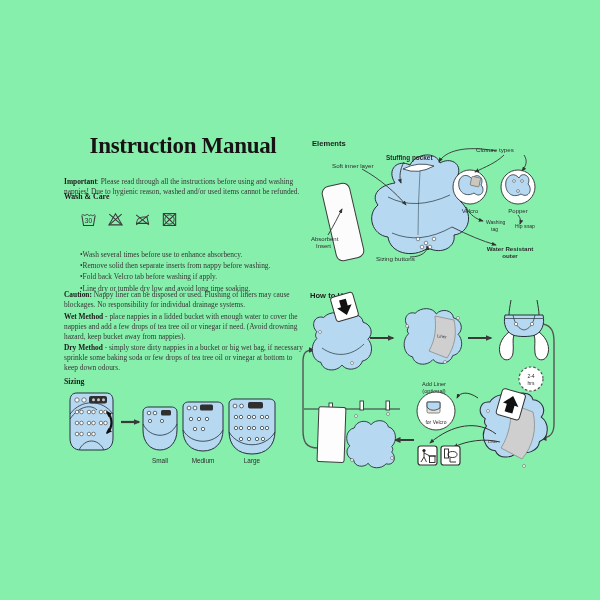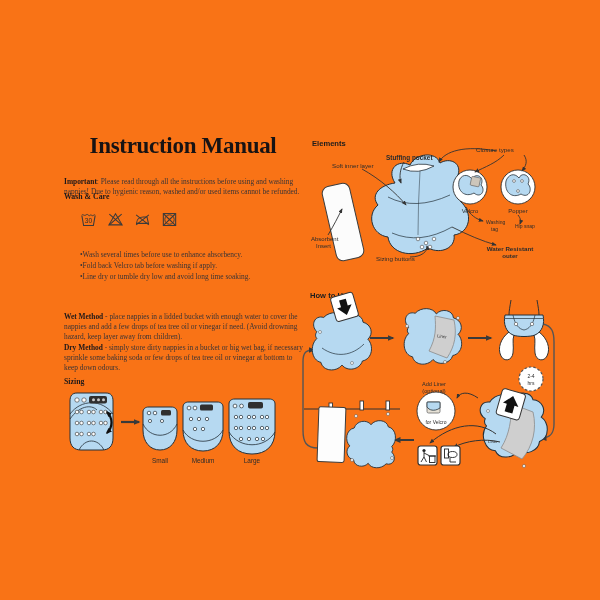--- a/index.html
+++ b/index.html
@@ -1,16 +1,16 @@
 <!DOCTYPE html>
 <html><head>
 <meta charset="utf-8">
 <style>
   html,body{margin:0;padding:0;background:#fff;}
-  #canvas{position:relative;width:600px;height:600px;background:#f97316;overflow:hidden;
+  #canvas{position:relative;width:600px;height:600px;background:#86efac;overflow:hidden;
           font-family:"Liberation Sans",sans-serif;color:#332e2f;}
   .abs{position:absolute;}
   #title{left:64px;top:133px;width:238px;text-align:center;font-size:23px;font-weight:bold;
          font-family:"Liberation Serif",serif;color:#171314;letter-spacing:-.3px;}
   .ltxt{left:64px;width:240px;font-size:7.4px;line-height:1.38;font-family:Liberation Serif, serif;color:#3a3436;}
   .lhead{font-weight:bold;color:#1d181a;font-size:7.8px;font-family:"Liberation Serif",serif;}
   b{color:#1d181a;}
   ul.blist{margin:16px;padding:0;list-style:none;}
   ul.blist li{margin:0 0 1px 0;}
   ul.blist li::before{content:"\2022 ";}
@@ -62,28 +62,32 @@
     <svg width="17" height="16" viewBox="0 0 16 15">
       <rect x="2.2" y="2.4" width="11.6" height="11.2" fill="none" stroke="#3a3a3a" stroke-width="1"></rect>
       <circle cx="8" cy="8" r="4.4" fill="none" stroke="#3a3a3a" stroke-width="0.9"></circle>
       <path d="M2.6,2.8 L13.4,13.2 M13.4,2.8 L2.6,13.2" stroke="#3a3a3a" stroke-width="1" fill="none"></path>
     </svg>
   </div>
 
   <div class="abs ltxt" style="top:234px">
     <ul class="blist">
       <li>Wash several times before use to enhance absorbency.</li>
+      <li>Remove solid then separate inserts from nappy before washing.</li>
       <li>Fold back Velcro tab before washing if apply.</li>
       <li>Line dry or tumble dry low and avoid long time soaking.</li>
     </ul>
   </div>
 
+  <div class="abs ltxt" style="top:290px">
+    <b>Caution:</b><span> Nappy liner can be disposed or used. Flushing of liners may cause blockages. No responsibility for individual drainage systems.</span>
+  </div>
 
   <div class="abs ltxt" style="top:312px">
-    <div><b>Wet Method</b><span> - place nappies in a lidded bucket with enough water to cover the nappies and add a few drops of tea tree oil or vinegar if need. (Avoid drowning hazard, keep layer away from children).</span></div>
+    <div><b>Wet Method</b><span> - place nappies in a lidded bucket with enough water to cover the nappies and add a few drops of tea tree oil or vinegar if need. (Avoid drowning hazard, keep bucket away from nappies).</span></div>
     <div><b>Dry Method</b><span> - simply store dirty nappies in a bucket or big wet bag, if necessary sprinkle some baking soda or few drops of tea tree oil or vinegar at bottom to keep down odours.</span></div>
   </div>
 
   <div class="abs ltxt lhead" style="top:377px">Sizing</div>
 
   <svg class="abs" style="left:65px;top:386px" width="235" height="94" viewBox="0 0 235 94">
 
     <g fill="#b6d9f1" stroke="#243039" stroke-width="1">
       <path d="M12,7 C7,7 5,10 5,15 L5,52 C5,60 9,64 16,64 L37,64 C44,64 48,60 48,52 L48,15 C48,10 46,7 41,7 Z"></path>
       <path d="M5,28 C16,13 37,13 48,28" fill="none" stroke-width="0.8"></path>

